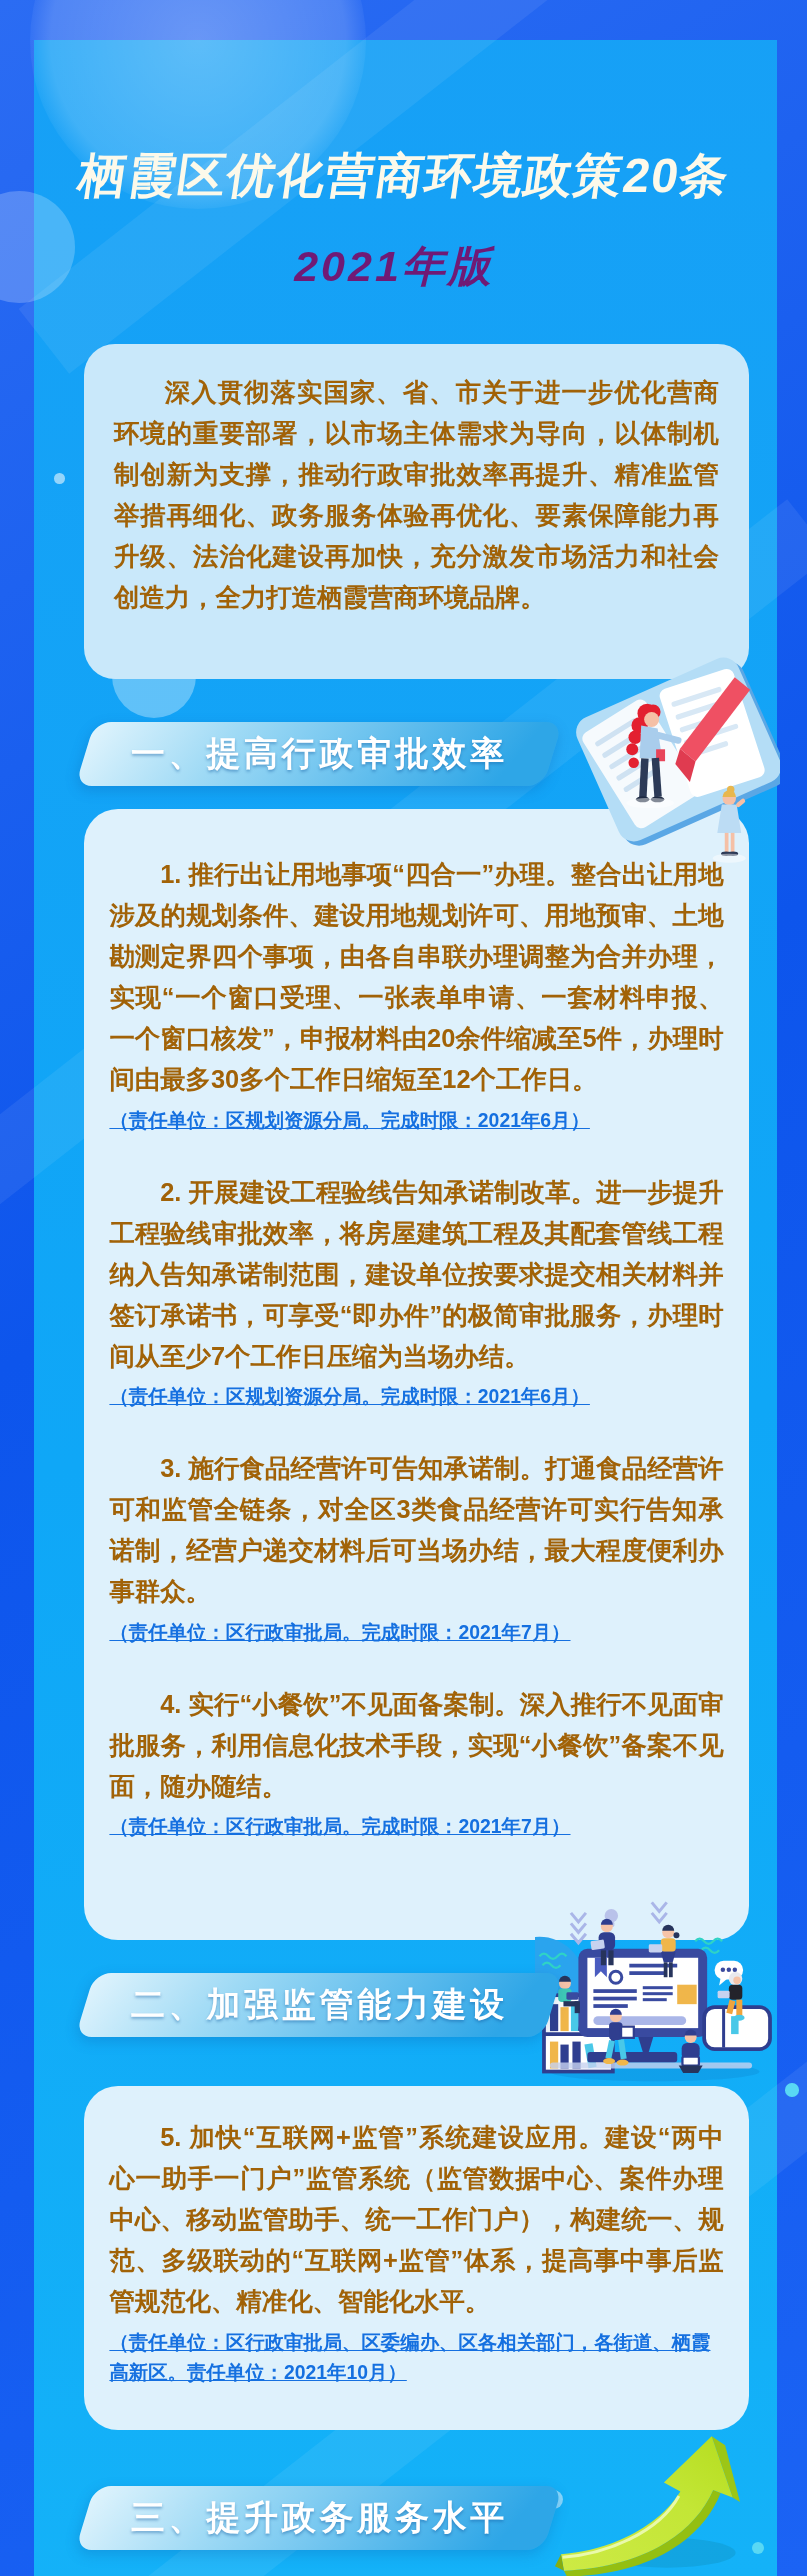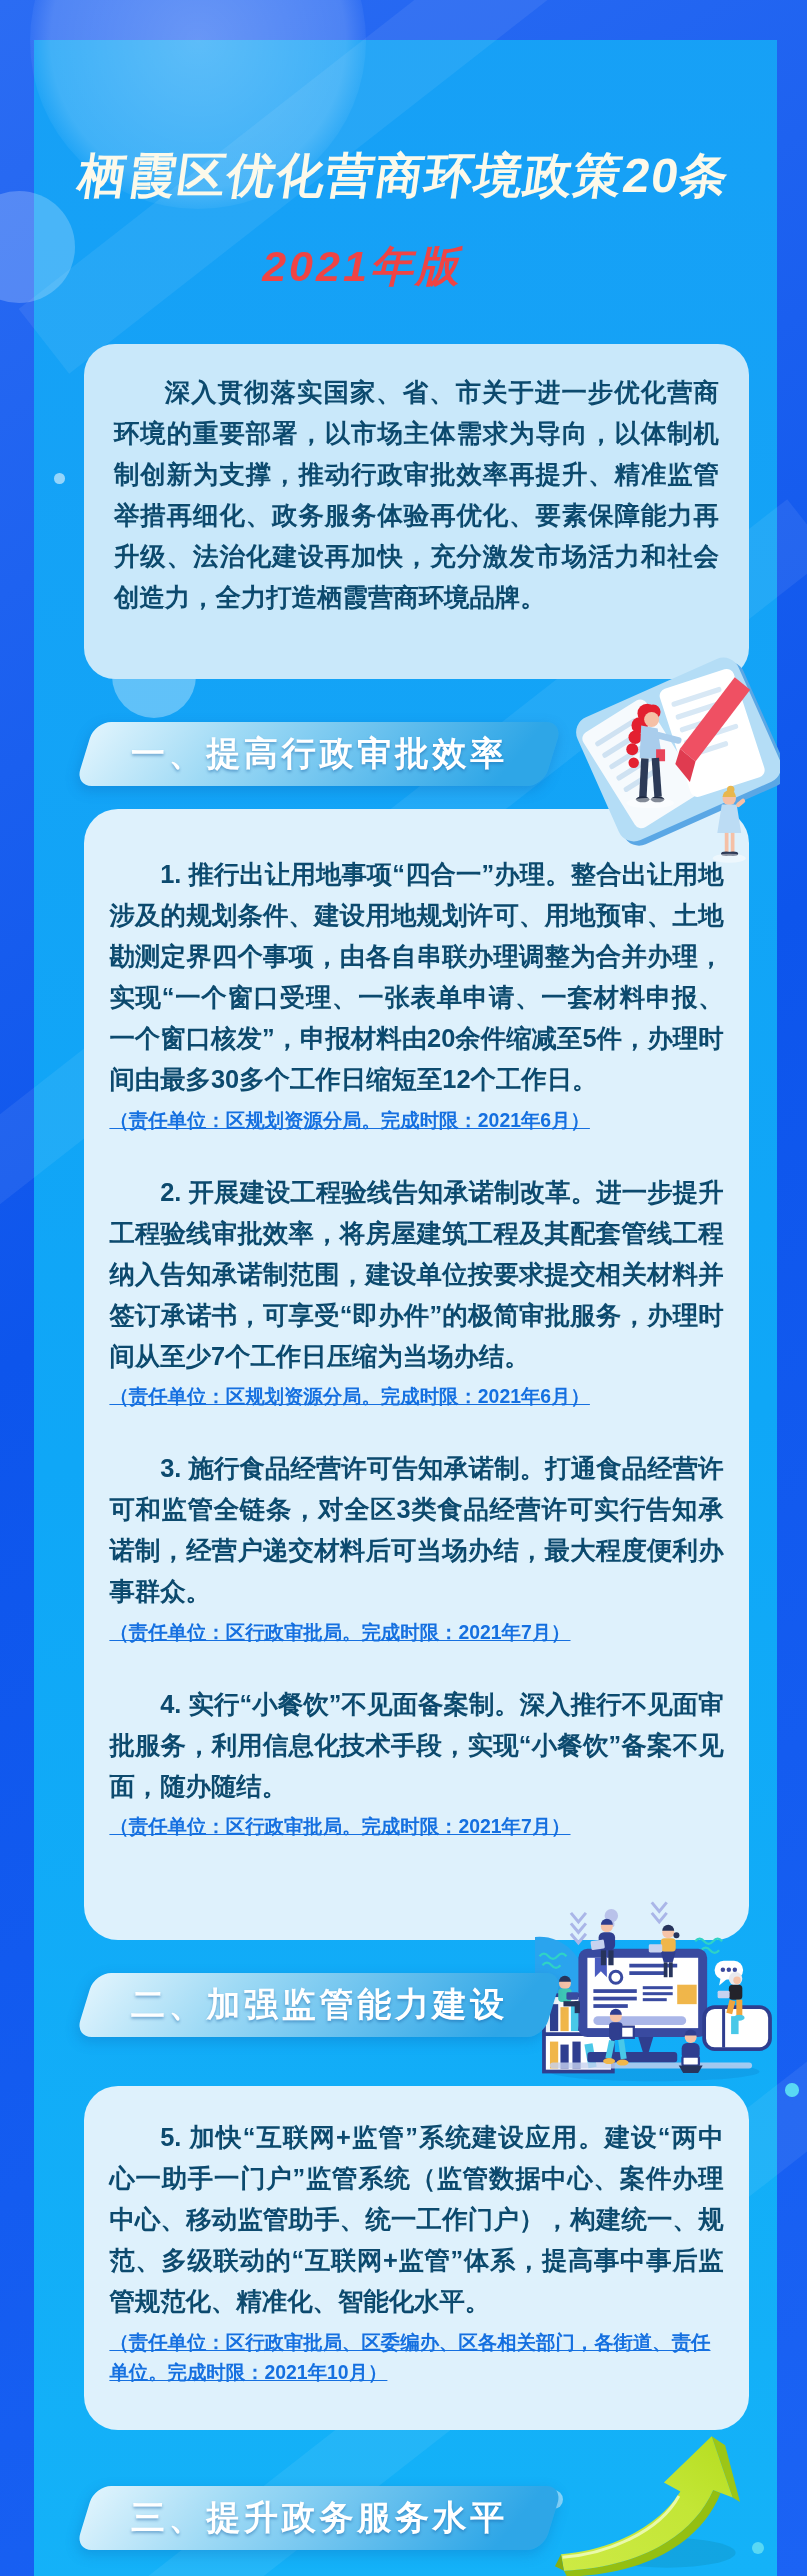--- a/index.html
+++ b/index.html
@@ -27,36 +27,36 @@
     letter-spacing:3.7px;text-shadow:0 2.2px 3px rgba(20,90,160,0.45);white-space:nowrap;
   }
   .card{
     position:absolute;left:84px;width:665px;background:#def1fc;
     border-radius:34px;box-sizing:border-box;z-index:2;
   }
   #intro-card{top:344px;height:335px;background:#c9e8fa;border-radius:31px;padding:28px 30px;}
   #card-1{top:809px;height:1131px;padding:45px 25.4px 0 25.4px;}
   #card-2{top:2086px;height:344px;padding:31px 25.4px 0 25.4px;}
   .body-text{
-    font-size:25.4px;line-height:41px;color:#0c4a6e;font-weight:bold;
+    font-size:25.4px;line-height:41px;color:#a16207;font-weight:bold;
     text-align:justify;text-indent:2em;word-break:break-all;margin:0;
   }
   .resp{
     font-size:19.4px;line-height:30px;color:#1570e0;font-weight:bold;
     word-break:break-all;margin:4.5px 0 0 0;text-decoration:underline;
   }
   .policy-item{margin:0 0 37px 0;}
   #page-title{
     position:absolute;left:0;top:144px;width:808px;text-align:center;z-index:2;
     font-size:48px;font-weight:bold;color:#fcf9ea;letter-spacing:1.5px;
     transform:skewX(-8deg);white-space:nowrap;
   }
   #page-subtitle{
     position:absolute;left:0;top:238px;width:724px;text-align:center;z-index:2;
-    font-size:43px;font-weight:bold;font-style:italic;color:#ef4444;letter-spacing:3px;
+    font-size:43px;font-weight:bold;font-style:italic;color:#701a75;letter-spacing:3px;padding-left:32px;
   }
   svg{display:block;}
   .ill{position:absolute;z-index:3;}
   #footer-arrow{z-index:5;}
 </style>
 </head>
 <body>
 
 <div class="panel"></div>
 <div class="streak" style="left:-75px;top:-45px;width:1122px;height:82px;"></div>
@@ -271,21 +271,21 @@
     <rect x="-9" y="7" width="18" height="18" rx="5" fill="#3fc9b6"></rect>
     <rect x="2" y="12" width="16" height="10" rx="2" fill="#394aa0"></rect>
     <rect x="-2" y="24" width="20" height="7" fill="#27345c"></rect>
     <rect x="13" y="24" width="7" height="16" fill="#27345c"></rect>
   </g>
 </svg>
 
 <div class="card" id="card-2">
   <div class="policy-item">
     <p class="body-text">5. 加快“互联网+监管”系统建设应用。建设“两中心一助手一门户”监管系统（监管数据中心、案件办理中心、移动监管助手、统一工作门户），构建统一、规范、多级联动的“互联网+监管”体系，提高事中事后监管规范化、精准化、智能化水平。</p>
-    <p class="resp">（责任单位：区行政审批局、区委编办、区各相关部门，各街道、责任单位。完成时限：2021年10月）</p>
+    <p class="resp">（责任单位：区行政审批局、区委编办、区各相关部门，各街道、栖霞高新区。责任单位：2021年10月）</p>
   </div>
 </div>
 
 <div class="banner" style="top:2486px;">
   <span>三、提升政务服务水平</span>
 </div>
 
 <svg class="ill" id="footer-arrow" style="left:555px;top:2427px;" width="191" height="150" viewBox="0 0 256 200">
   <defs>
     <linearGradient id="ag" x1="0" y1="1" x2="1" y2="0">

